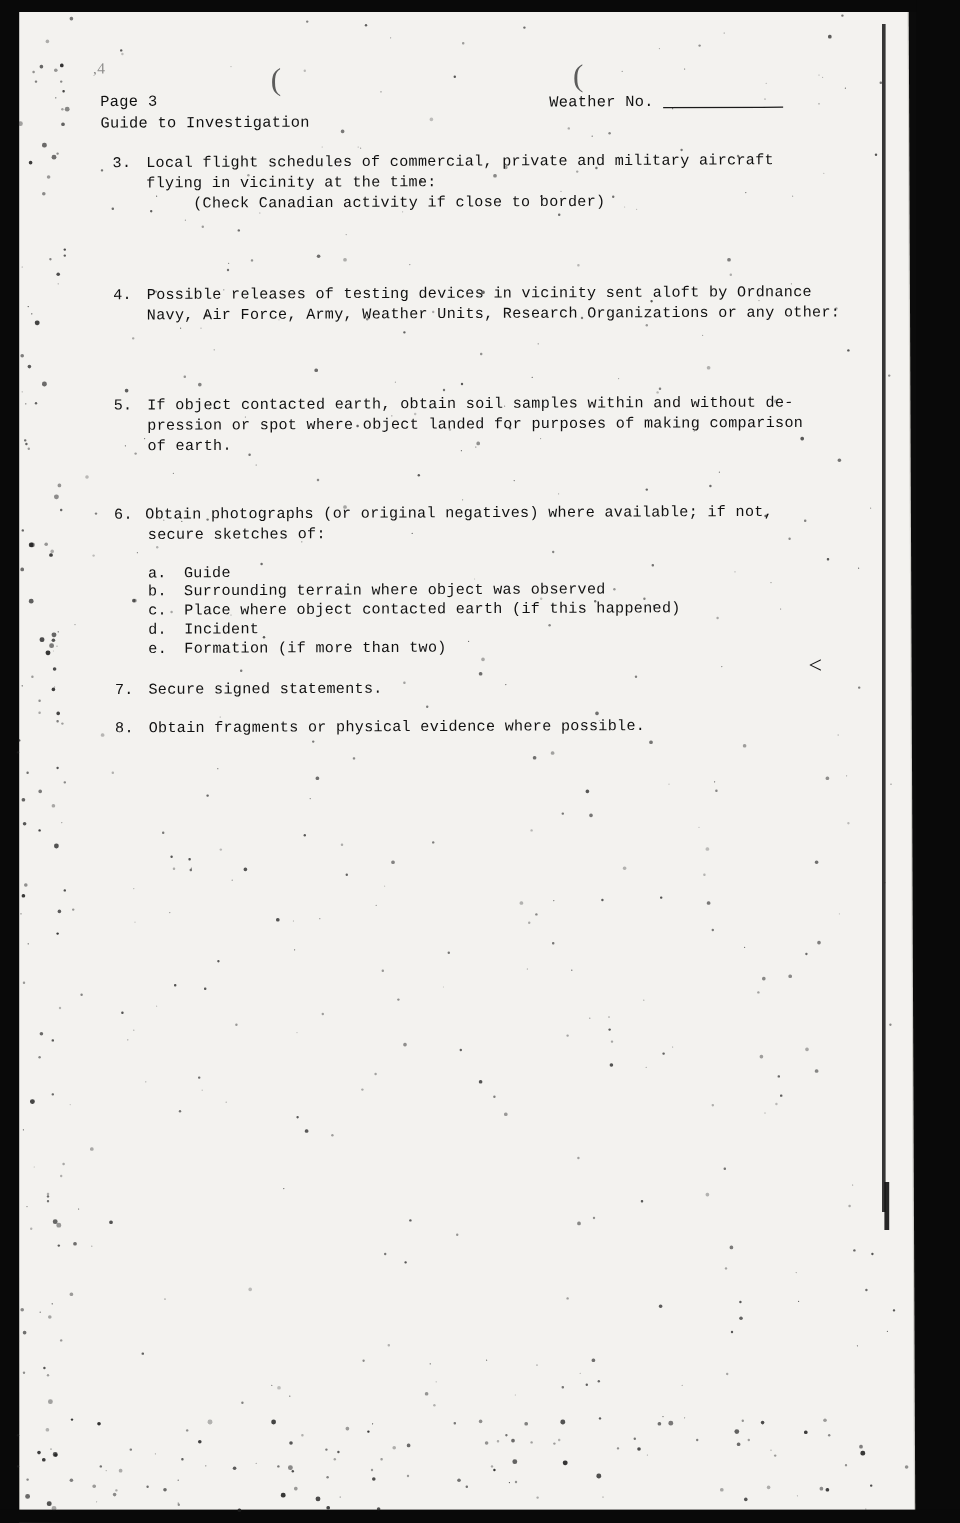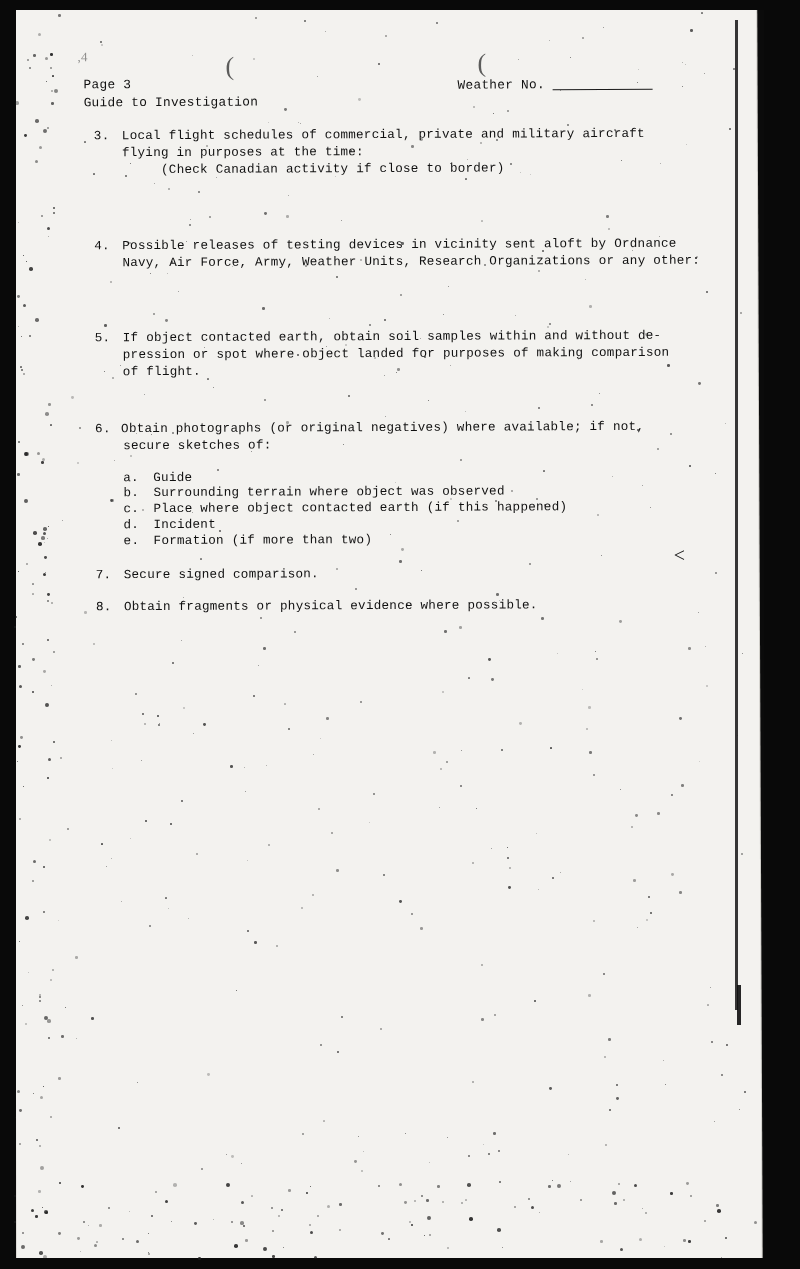--- a/index.html
+++ b/index.html
@@ -135,31 +135,31 @@
 
     <div id="typed">
 
       <div class="tx hdr" style="left:72px; top:68px;">Page 3</div>
       <div class="tx hdr" style="left:72px; top:86px;">Guide to Investigation</div>
       <div class="tx hdr" style="left:446px; top:70px;">Weather No.</div>
       <div id="incident-line"></div>
 
       <div class="tx" style="left:82px; top:119px;">3.</div>
       <div class="tx" style="left:110px; top:119px;">Local flight schedules of commercial, private and military aircraft</div>
-      <div class="tx" style="left:110px; top:136px;">flying in purposes at the time:</div>
+      <div class="tx" style="left:110px; top:136px;">flying in vicinity at the time:</div>
       <div class="tx" style="left:110px; top:153px;">     (Check Canadian activity if close to border)</div>
 
       <div class="tx" style="left:82px; top:229px;">4.</div>
       <div class="tx" style="left:110px; top:229px;">Possible releases of testing devices in vicinity sent aloft by Ordnance</div>
       <div class="tx" style="left:110px; top:246px;">Navy, Air Force, Army, Weather Units, Research Organizations or any other:</div>
 
       <div class="tx" style="left:82px; top:321px;">5.</div>
       <div class="tx" style="left:110px; top:321px;">If object contacted earth, obtain soil samples within and without de-</div>
       <div class="tx" style="left:110px; top:338px;">pression or spot where object landed for purposes of making comparison</div>
-      <div class="tx" style="left:110px; top:355px;">of flight.</div>
+      <div class="tx" style="left:110px; top:355px;">of earth.</div>
 
       <div class="tx" style="left:82px; top:412px;">6.</div>
       <div class="tx" style="left:108px; top:412px;">Obtain photographs (or original negatives) where available; if not,</div>
       <div class="tx" style="left:110px; top:429px;">secure sketches of:</div>
 
       <div class="tx" style="left:110px; top:461px;">a.</div>
       <div class="tx" style="left:140px; top:461px;">Guide</div>
 
       <div class="tx" style="left:110px; top:476px;">b.</div>
       <div class="tx" style="left:140px; top:476px;">Surrounding terrain where object was observed</div>
@@ -167,21 +167,21 @@
       <div class="tx" style="left:110px; top:492px;">c.</div>
       <div class="tx" style="left:140px; top:492px;">Place where object contacted earth (if this happened)</div>
 
       <div class="tx" style="left:110px; top:508px;">d.</div>
       <div class="tx" style="left:140px; top:508px;">Incident</div>
 
       <div class="tx" style="left:110px; top:524px;">e.</div>
       <div class="tx" style="left:140px; top:524px;">Formation (if more than two)</div>
 
       <div class="tx" style="left:82px; top:558px;">7.</div>
-      <div class="tx" style="left:110px; top:558px;">Secure signed comparison.</div>
+      <div class="tx" style="left:110px; top:558px;">Secure signed statements.</div>
 
       <div class="tx" style="left:82px; top:590px;">8.</div>
       <div class="tx" style="left:110px; top:590px;">Obtain fragments or physical evidence where possible.</div>
 
       <div class="mark faint" style="left:214px; top:50px; font-size:26px;">(</div>
       <div class="mark faint" style="left:466px; top:48px; font-size:26px;">(</div>
       <div class="mark vfaint" style="left:66px; top:40px; font-size:13px;">,4</div>
       <div class="arrow-mark" style="left:660px; top:540px;">&lt;</div>
     </div>
   </div>

